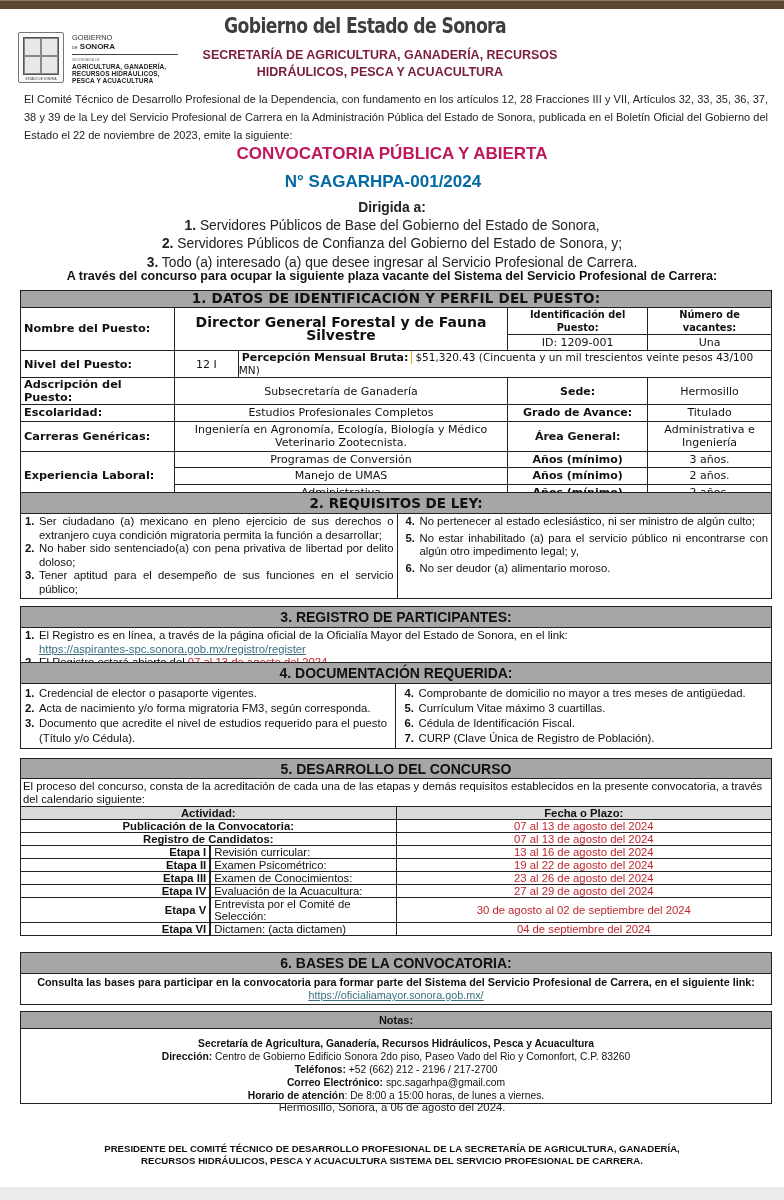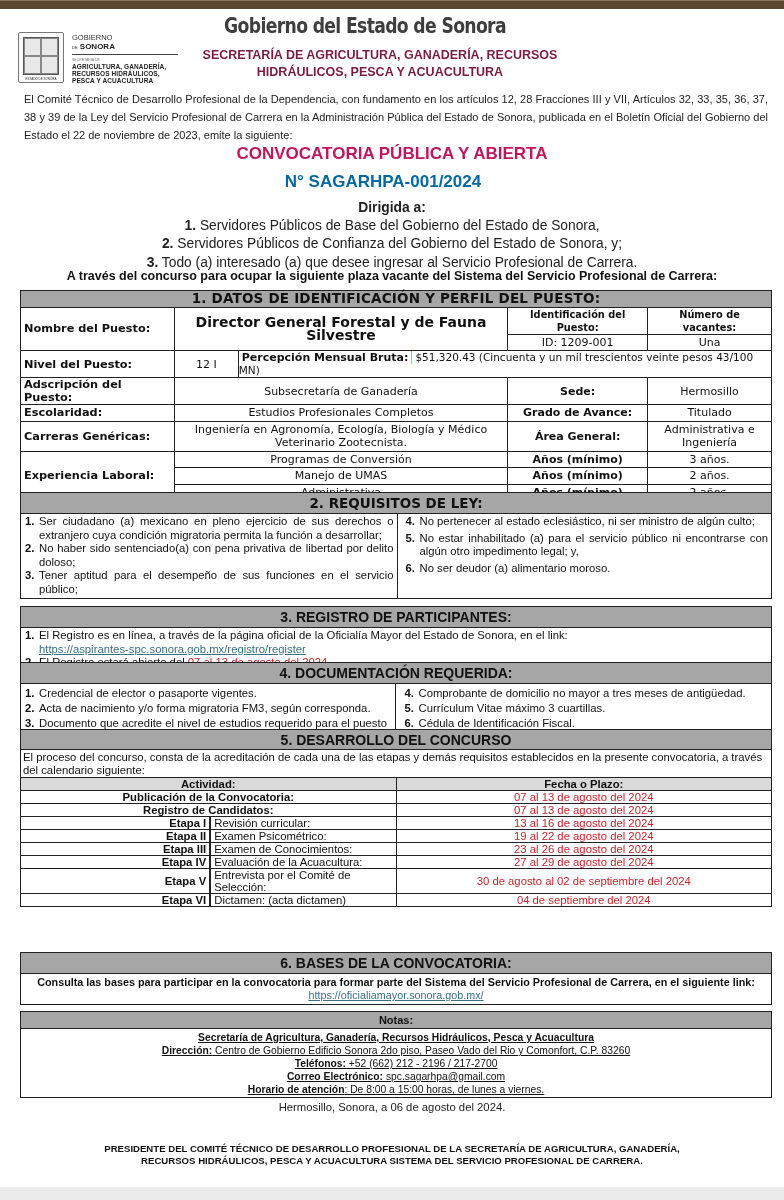--- a/index.html
+++ b/index.html
@@ -51,21 +51,21 @@
   .list ol { list-style: none; }
   .list li { position: relative; padding-left: 18px; }
   .list li .n { position: absolute; left: 4px; top: 0; font-weight: bold; }
   .just { text-align: justify; }
   .red { color: #c0262d; }
   .link { color: #3a7082; text-decoration: underline; }
 
   .s2 { top: 492px; }
   .s3 { top: 590px; margin-top: 16px; }
   .s4 { top: 662px; }
-  .s5 { top: 729px; }
+  .s5 { top: 758px; }
   .s6 { top: 952px; }
   .s7 { top: 1011px; }
 
   .s5 td { height: 13px; font-size: 11.3px; line-height: 12px; padding: 0 3px; }
   .s5 .ahead { background: #d9d9d9; font-weight: bold; text-align: center; }
   .s5 .date { text-align: center; color: #c0262d; }
   .s5 .etapa { text-align: right; font-weight: bold; border-right: 2px solid #222; }
 
   .s7 td { text-align: center; font-size: 10.3px; line-height: 13px; }
 
@@ -334,21 +334,21 @@
   </tr>
 </tbody>
   </table>
 
 <table class="sec s7">
   <tbody>
       <tr>
         <td class="sec-head" style="font-size:11px;height:17px;">Notas:</td>
       </tr>
   <tr>
-    <td style="padding:2px 2px 1px 2px;text-decoration:underline;">
+    <td style="padding:8px 2px 1px 2px;">
       <div class="bold">Secretaría de Agricultura, Ganadería, Recursos Hidráulicos, Pesca y Acuacultura</div>
       <div><b>Dirección:</b><span> Centro de Gobierno Edificio Sonora 2do piso, Paseo Vado del Rio y Comonfort, C.P. 83260</span></div>
       <div><b>Teléfonos:</b><span> +52 (662) 212 - 2196 / 217-2700</span></div>
       <div><b>Correo Electrónico:</b><span> spc.sagarhpa@gmail.com</span></div>
       <div><b>Horario de atención</b><span>: De 8:00 a 15:00 horas, de lunes a viernes.</span></div>
     </td>
   </tr>
 </tbody>
   </table>
 

